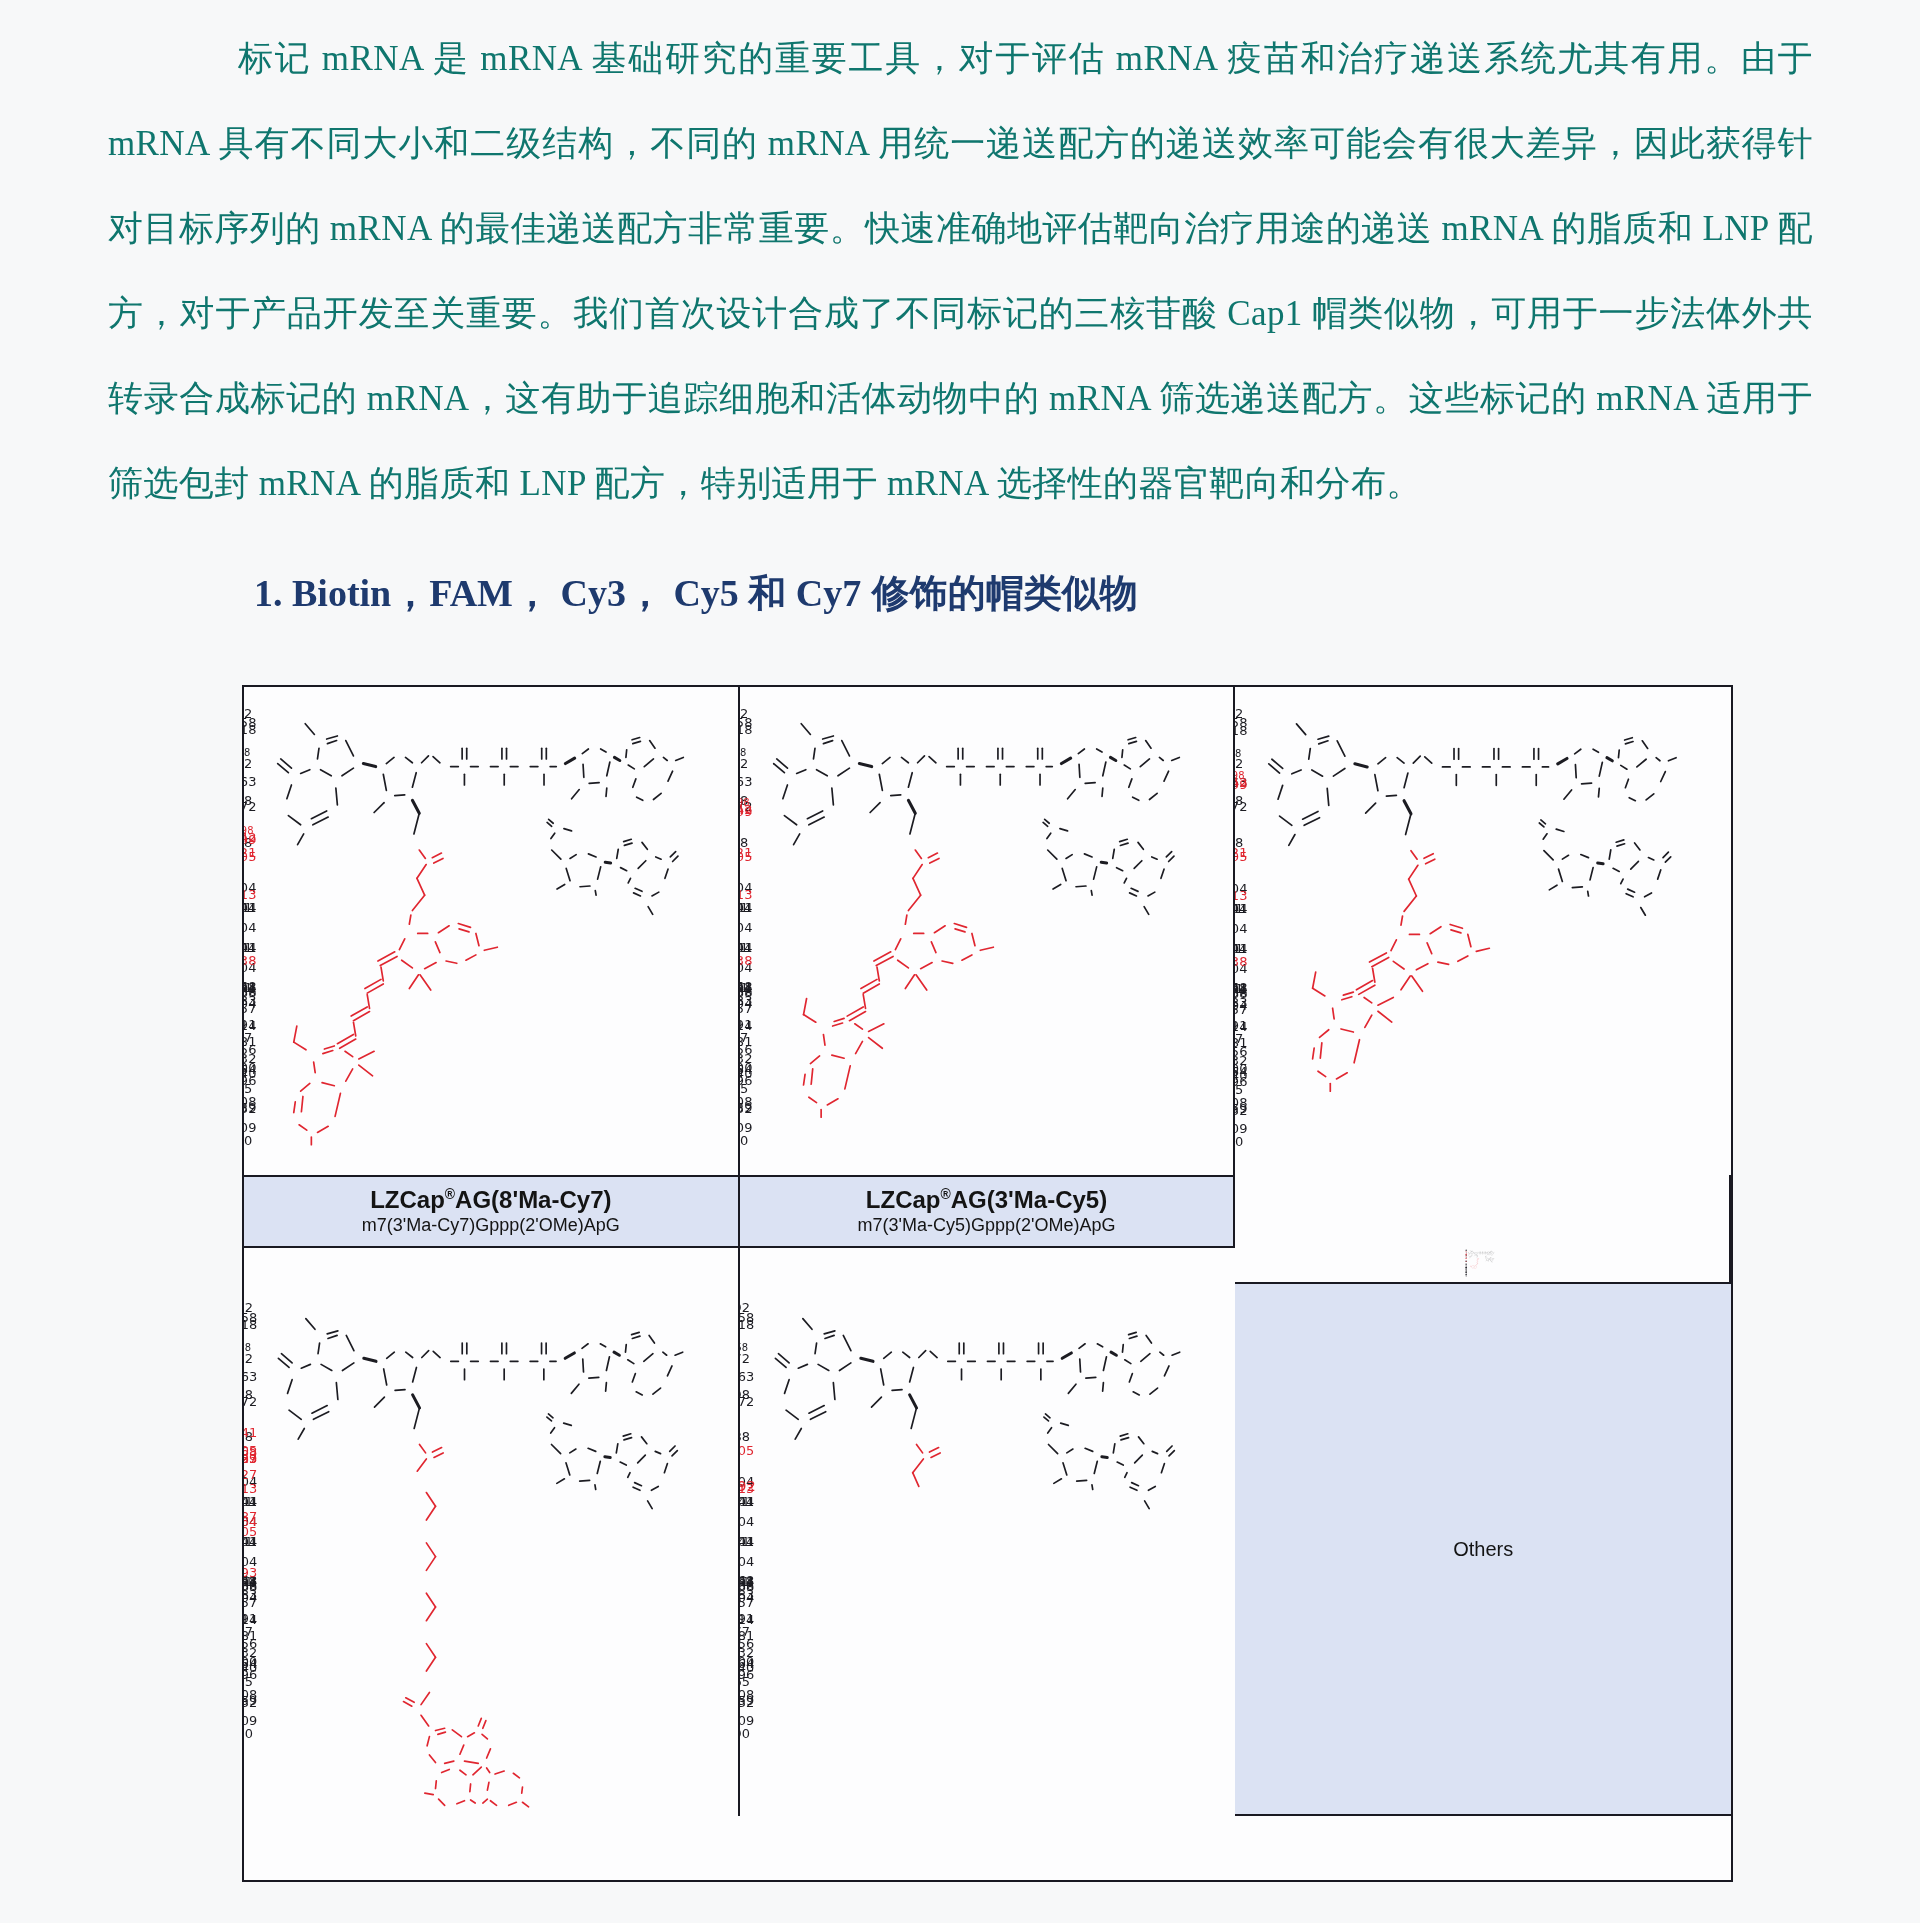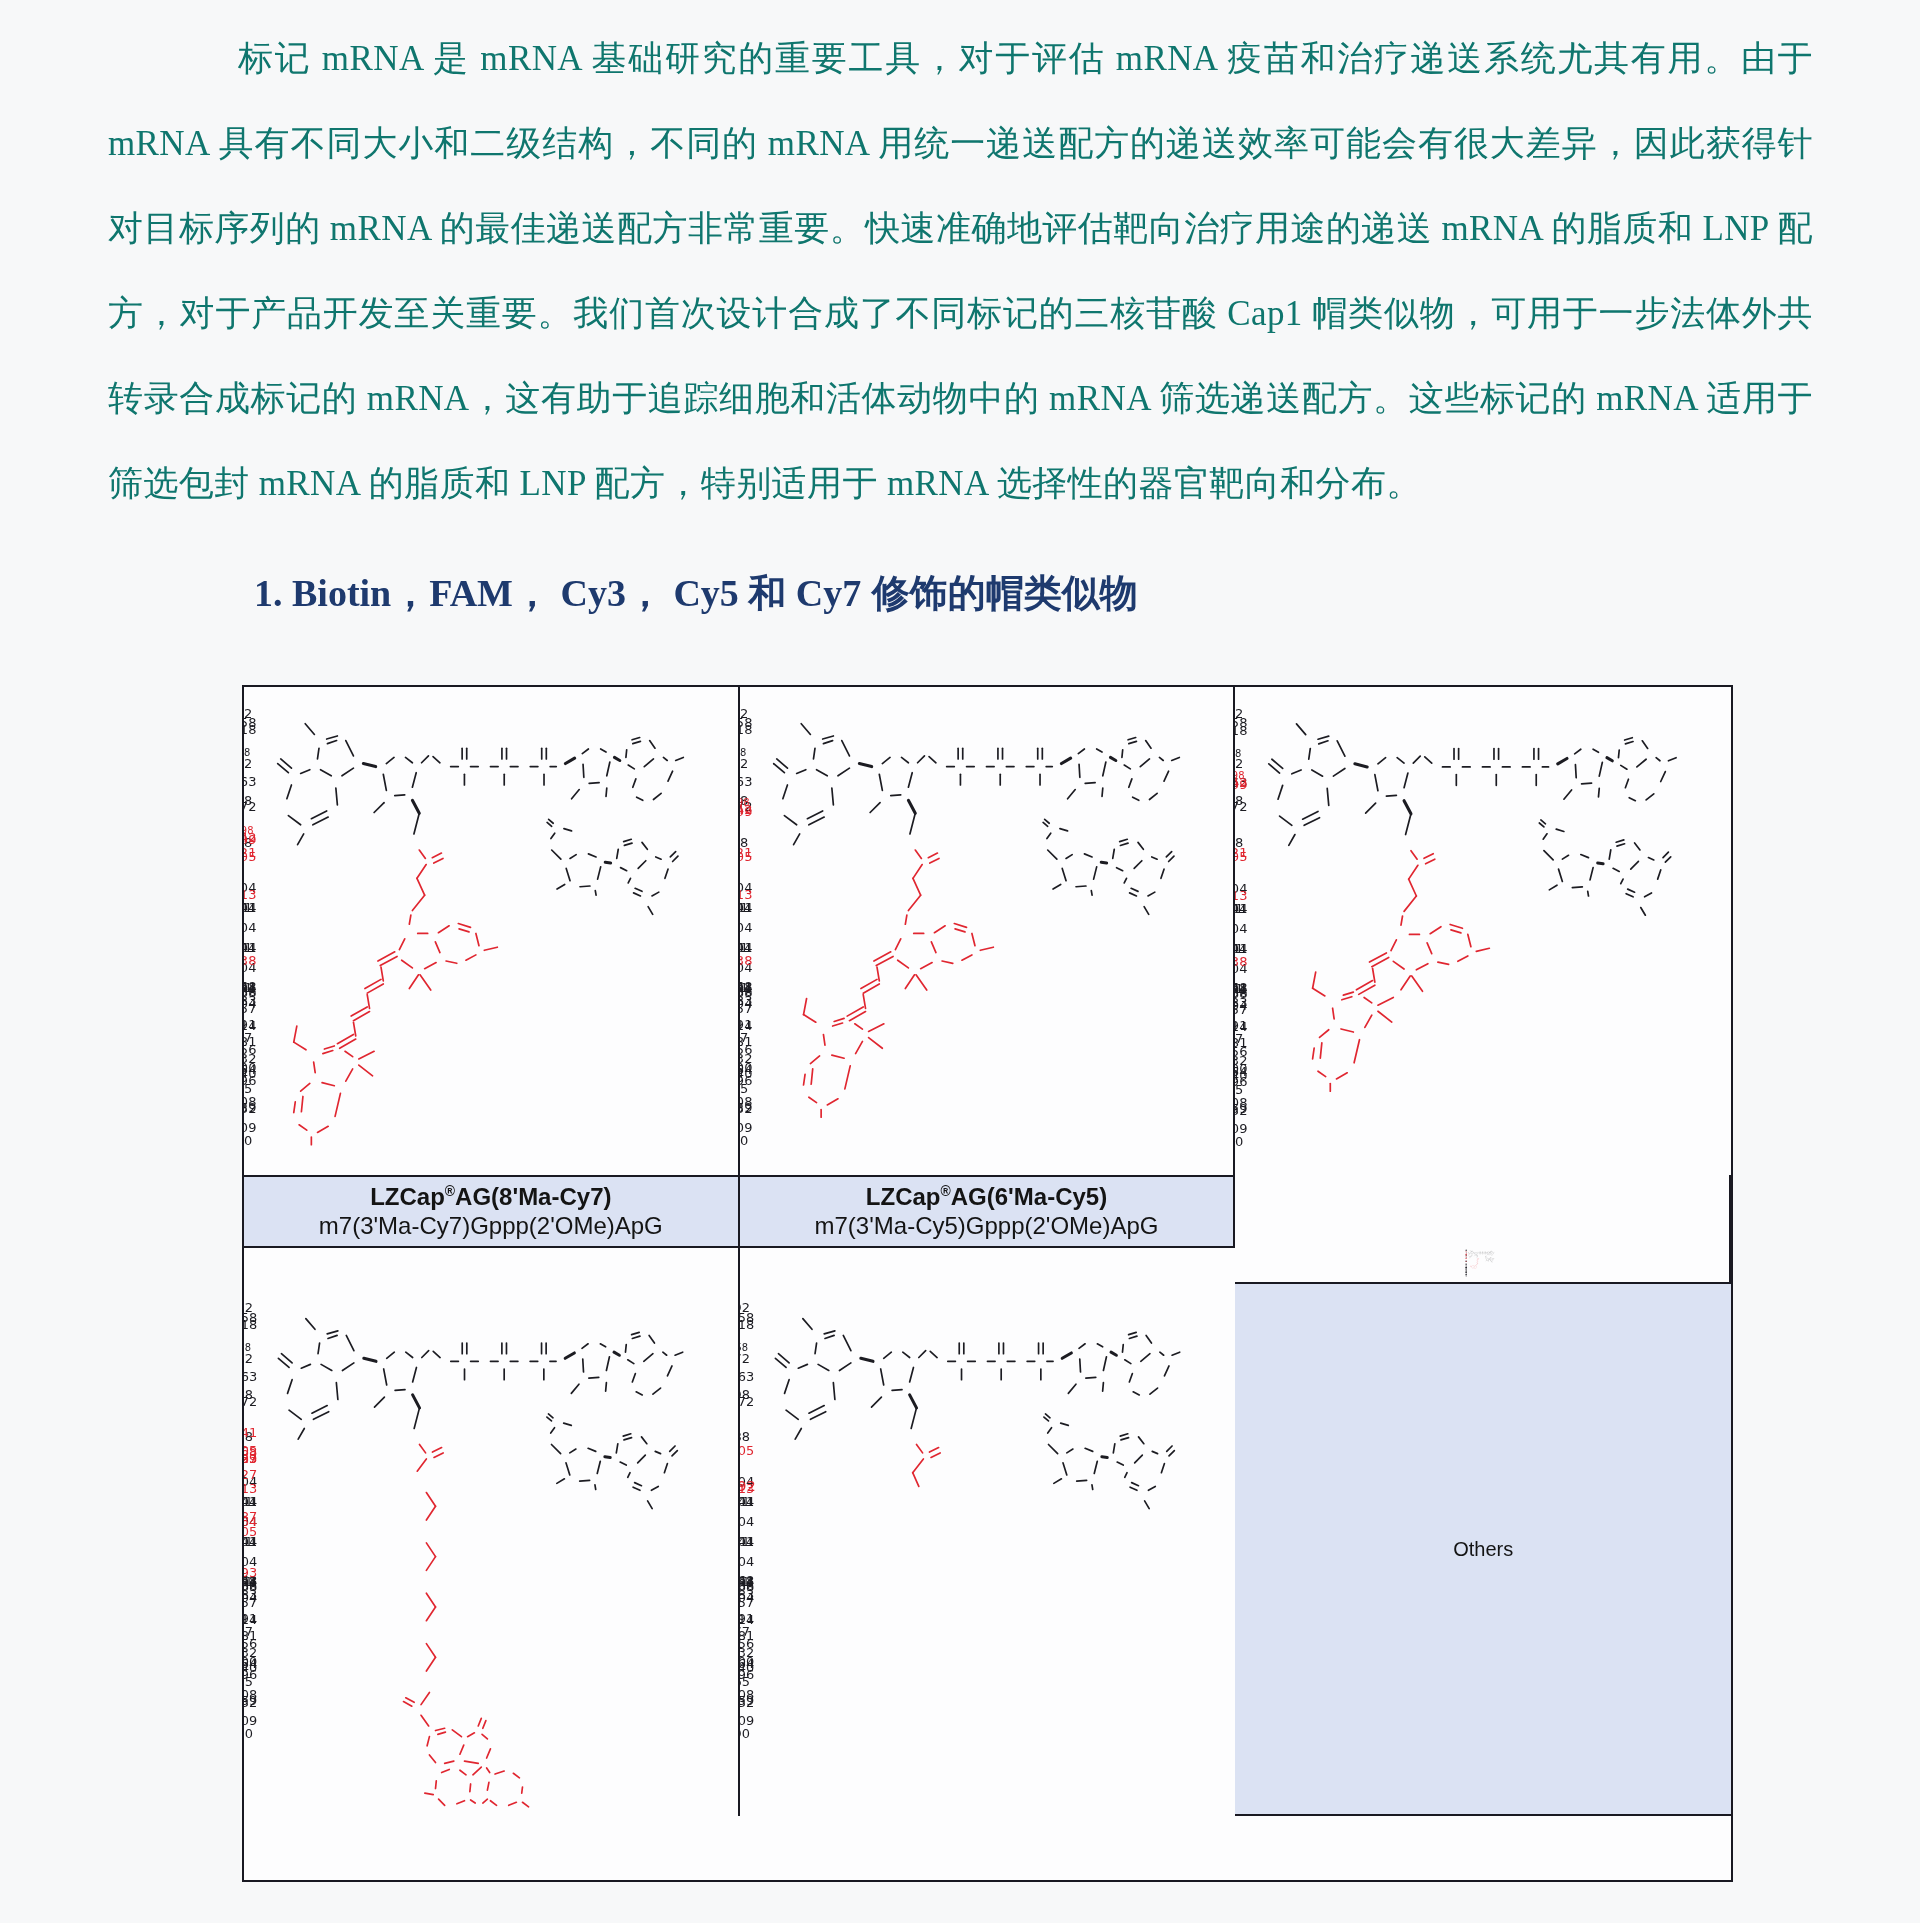--- a/index.html
+++ b/index.html
@@ -31,21 +31,21 @@
   .struct svg{width:100%;height:100%;display:block;}
   svg text{font-family:"DejaVu Sans","Liberation Sans",sans-serif;}
   .band{
     background:#dbe2f3;border-top:2.3px solid #191922;border-bottom:2.3px solid #191922;
     display:flex;flex-direction:column;justify-content:center;align-items:center;
     font-family:"Liberation Sans","DejaVu Sans",sans-serif;color:#141414;
     gap:3.1px;
   }
   .band-title{font-size:24px;font-weight:bold;line-height:1.1;}
   .band-title sup{font-size:58%;}
-  .band-formula{font-size:24px;line-height:1.1;}
+  .band-formula{font-size:18px;line-height:1.1;}
   .band-single .band-formula{font-size:20px;text-align:center;}
   .gap{background:#fdfdfe;}
 </style>
 </head>
 <body>
 
 <div class="para">标记 mRNA 是 mRNA 基础研究的重要工具，对于评估 mRNA 疫苗和治疗递送系统尤其有用。由于 mRNA 具有不同大小和二级结构，不同的 mRNA 用统一递送配方的递送效率可能会有很大差异，因此获得针对目标序列的 mRNA 的最佳递送配方非常重要。快速准确地评估靶向治疗用途的递送 mRNA 的脂质和 LNP 配方，对于产品开发至关重要。我们首次设计合成了不同标记的三核苷酸 Cap1 帽类似物，可用于一步法体外共转录合成标记的 mRNA，这有助于追踪细胞和活体动物中的 mRNA 筛选递送配方。这些标记的 mRNA 适用于筛选包封 mRNA 的脂质和 LNP 配方，特别适用于 mRNA 选择性的器官靶向和分布。</div>
 
 <div class="heading">
   <span>1. Biotin，FAM， Cy3， Cy5 和 Cy7</span><span class="cjk"> 修饰的帽类似物</span>
@@ -625,21 +625,21 @@
         <text x="+0" y="115" fill="#e02630" font-size="13" text-anchor="middle" dominant-baseline="central">398</text>
         <text x="SO₃⁻0" y="124" fill="#e02630" font-size="17" text-anchor="middle" dominant-baseline="central">542</text>
       </svg>
   </div>
 
   <div class="cell band vline">
     <div class="band-title"><span>LZCap</span><sup>®</sup><span>AG(8'Ma-Cy7)</span></div>
     <div class="band-formula">m7(3'Ma-Cy7)Gppp(2'OMe)ApG</div>
   </div>
   <div class="cell band vline">
-    <div class="band-title"><span>LZCap</span><sup>®</sup><span>AG(6'Ma-Cy5)</span></div>
+    <div class="band-title"><span>LZCap</span><sup>®</sup><span>AG(3'Ma-Cy5)</span></div>
     <div class="band-formula">m7(3'Ma-Cy5)Gppp(2'OMe)ApG</div>
   </div>
 
   <div class="cell gap vline"></div>
   <div class="cell gap vline"></div>
   <div class="cell gap"></div>
 
   <div class="cell struct vline">
     <svg viewBox="0 0 645 700" preserveAspectRatio="xMidYMin meet">
         <line x1="80" y1="48" x2="92" y2="62" stroke="#1c1c22" stroke-width="2.2" stroke-linecap="round"></line>

